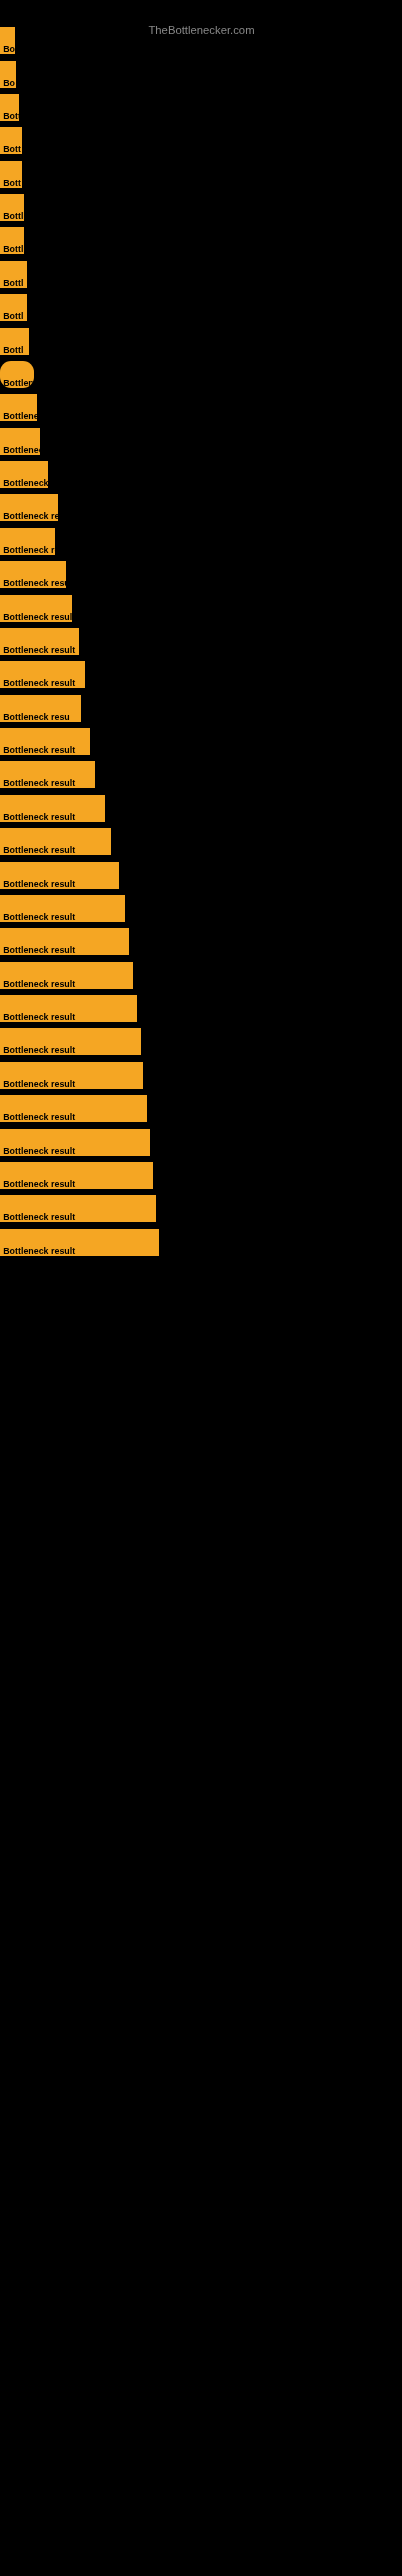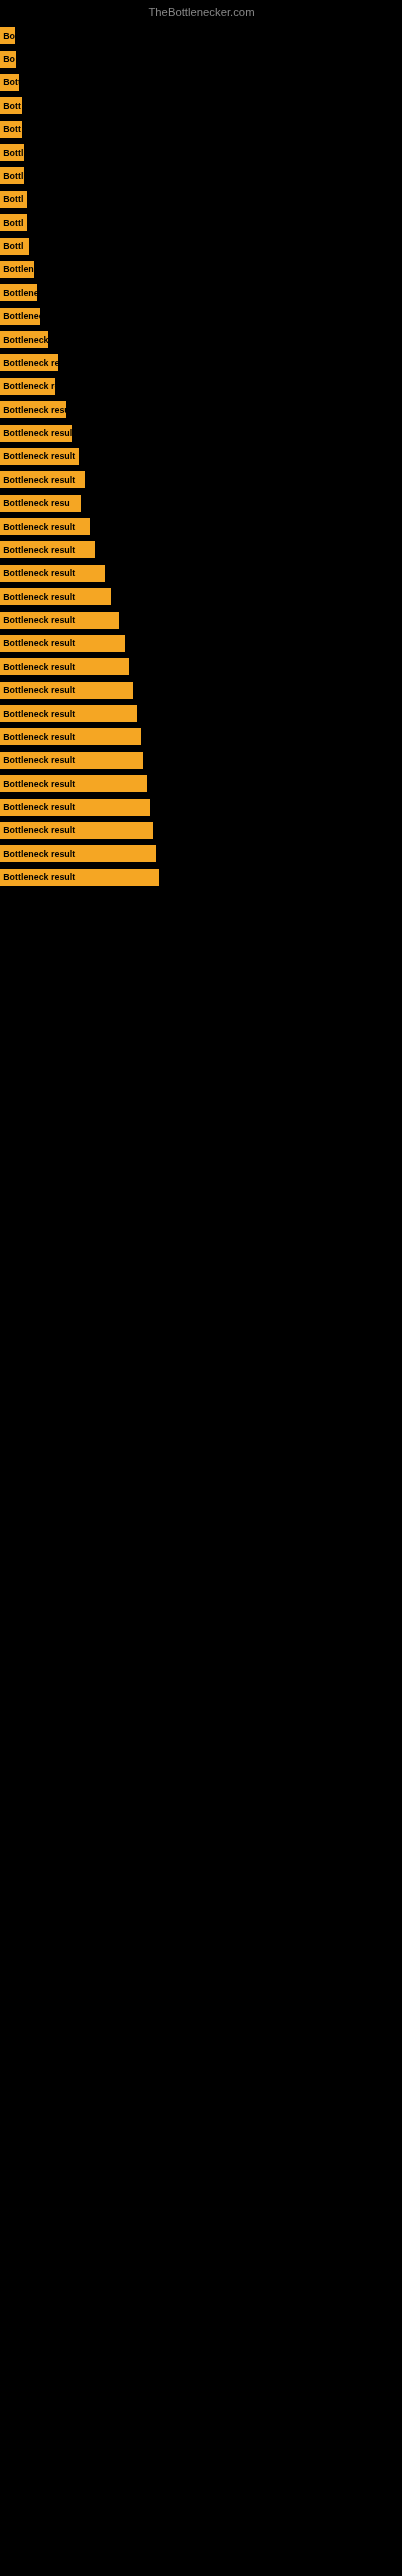--- a/index.html
+++ b/index.html
@@ -12,38 +12,38 @@
       width: 403px;
       font-family: Arial, sans-serif;
       position: relative;
     }
     .site-title {
       color: #888;
       font-size: 11.3px;
       text-align: center;
       padding: 6.4px 0 3.2px 0;
       position: absolute;
-      top: 0;
+      top: 18px;
       width: 100%;
     }
     .container {
       padding-top: 24px;
       width: 403px;
     }
     .bar-row {
       display: flex;
       align-items: center;
       margin-bottom: 0px;
       padding: 3.2px 0;
     }
     .bar {
       background-color: #f5a623;
-      height: 17px;
+      height: 27px;
       display: flex;
-      align-items: center;
+      align-items: flex-end;
       padding: 0 3.2px;
       white-space: nowrap;
       overflow: hidden;
     }
     .bar-label {
       color: #000;
       font-size: 8.9px;
       font-weight: bold;
     }
   </style>
@@ -97,21 +97,21 @@
         <div class="bar" style="width: 26.6px;">
           <span class="bar-label">Bottl</span>
         </div>
       </div>
       <div class="bar-row">
         <div class="bar" style="width: 29px;">
           <span class="bar-label">Bottl</span>
         </div>
       </div>
       <div class="bar-row">
-        <div class="bar" style="width: 34px;">
+        <div class="bar" style="width: 34px; border-radius: 11px;">
           <span class="bar-label">Bottlen</span>
         </div>
       </div>
       <div class="bar-row">
         <div class="bar" style="width: 37px;">
           <span class="bar-label">Bottlene</span>
         </div>
       </div>
       <div class="bar-row">
         <div class="bar" style="width: 40px;">

